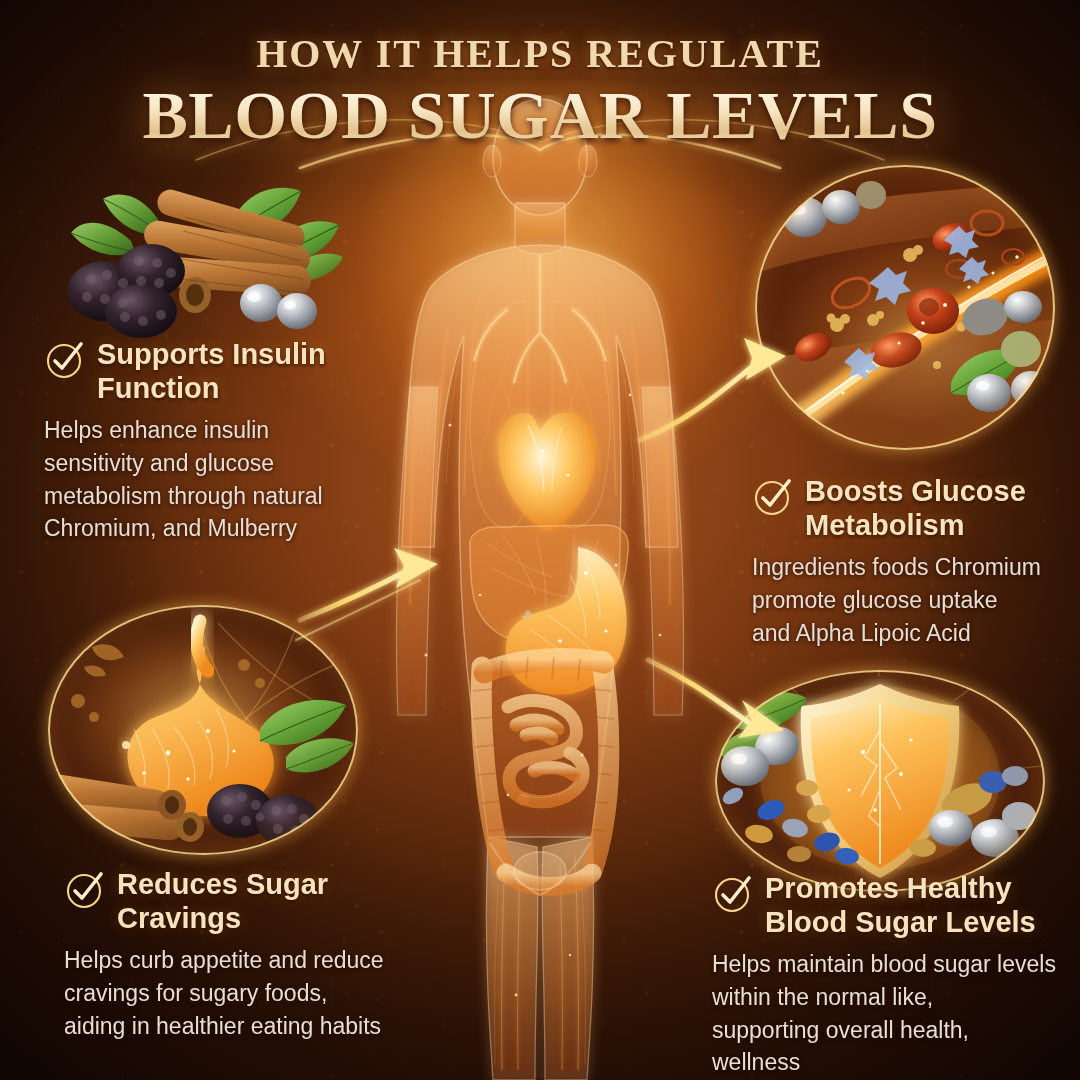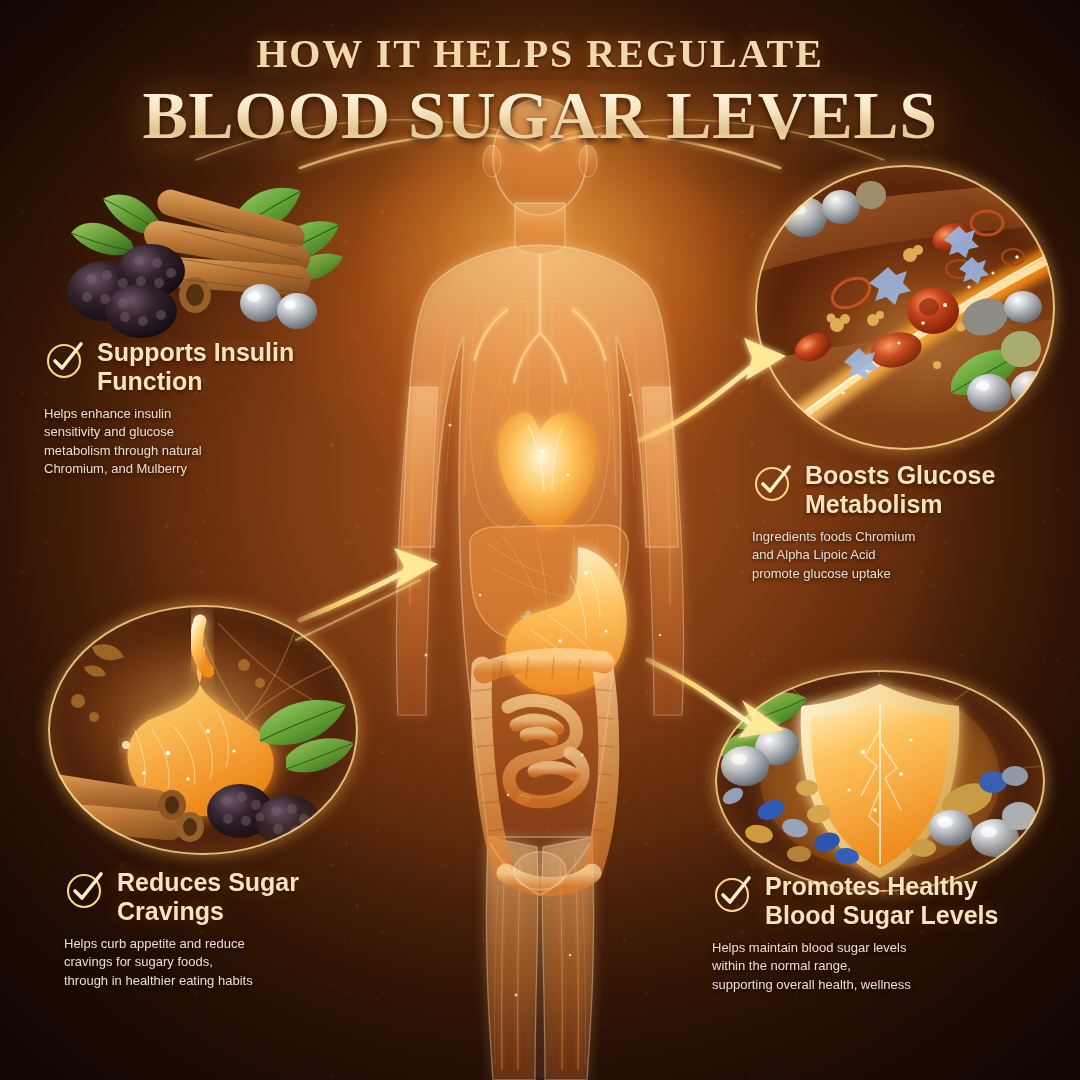--- a/index.html
+++ b/index.html
@@ -131,38 +131,38 @@
   
   .card { position: absolute; z-index: 30; }
 
   .card-head { display: flex; align-items: flex-start; gap: 11px; }
 
   .check-icon { flex: 0 0 auto; width: 42px; height: 42px; margin-top: 1px; }
 
   .card-title {
     font-family: "Liberation Sans", sans-serif;
     font-weight: bold;
-    font-size: 25px;
+    font-size: 29px;
     line-height: 1.16;
     color: #f7e4be;
     text-shadow: 0 2px 4px rgba(40,12,2,0.95), 0 0 14px rgba(255,170,70,0.30);
   }
 
   .card-body {
     font-family: "Liberation Sans", sans-serif;
-    font-size: 13px;
+    font-size: 23px;
     line-height: 1.42;
     color: #e9ded3;
     text-shadow: 0 1px 4px rgba(30,10,2,0.95);
     margin-top: 9px;
   }
   .card-body span { display: block; }
 
   .c-insulin  { left: 44px;  top: 338px; width: 320px; }
-  .c-glucose  { left: 752px; top: 461px; width: 318px; }
+  .c-glucose  { left: 752px; top: 475px; width: 318px; }
   .c-cravings { left: 44px;  top: 868px; width: 330px; margin-left: 20px; }
   .c-healthy  { left: 712px; top: 872px; width: 350px; }
 
   .c-glucose .card-title, .c-healthy .card-title { }
   .c-insulin .card-head, .c-cravings .card-head { }
 </style>
 </head>
 <body>
 
 <div class="poster">
@@ -843,59 +843,59 @@
           <path d="M11,22 L18,29 L37,5" fill="none" stroke="#fdf0c8" stroke-width="3.6" stroke-linecap="round" stroke-linejoin="round"></path>
         </svg>
       </span>
       <span class="card-title">
         <span>Boosts Glucose</span><br>
         <span>Metabolism</span>
       </span>
     </div>
     <div class="card-body">
       <span>Ingredients foods Chromium</span>
+      <span>promote glucose uptake</span>
       <span>and Alpha Lipoic Acid</span>
-      <span>promote glucose uptake</span>
     </div>
   </div>
 
   <div class="card c-cravings">
     <div class="card-head">
       <span class="check-icon">
         <svg viewBox="0 0 42 42" width="42" height="42">
           <circle cx="20" cy="22" r="16" fill="none" stroke="#f7d68c" stroke-width="2.1"></circle>
           <path d="M11,22 L18,29 L37,5" fill="none" stroke="#fdf0c8" stroke-width="3.6" stroke-linecap="round" stroke-linejoin="round"></path>
         </svg>
       </span>
       <span class="card-title">
         <span>Reduces Sugar</span><br>
         <span>Cravings</span>
       </span>
     </div>
     <div class="card-body">
       <span>Helps curb appetite and reduce</span>
       <span>cravings for sugary foods,</span>
-      <span>through in healthier eating habits</span>
+      <span>aiding in healthier eating habits</span>
     </div>
   </div>
 
   <div class="card c-healthy">
     <div class="card-head">
       <span class="check-icon">
         <svg viewBox="0 0 42 42" width="42" height="42">
           <circle cx="20" cy="22" r="16" fill="none" stroke="#f7d68c" stroke-width="2.1"></circle>
           <path d="M11,22 L18,29 L37,5" fill="none" stroke="#fdf0c8" stroke-width="3.6" stroke-linecap="round" stroke-linejoin="round"></path>
         </svg>
       </span>
       <span class="card-title">
         <span>Promotes Healthy</span><br>
         <span>Blood Sugar Levels</span>
       </span>
     </div>
     <div class="card-body">
       <span>Helps maintain blood sugar levels</span>
-      <span>within the normal range,</span>
+      <span>within the normal like,</span>
       <span>supporting overall health, wellness</span>
     </div>
   </div>
 
   <div class="vignette"></div>
 </div>
 
 </body></html>

